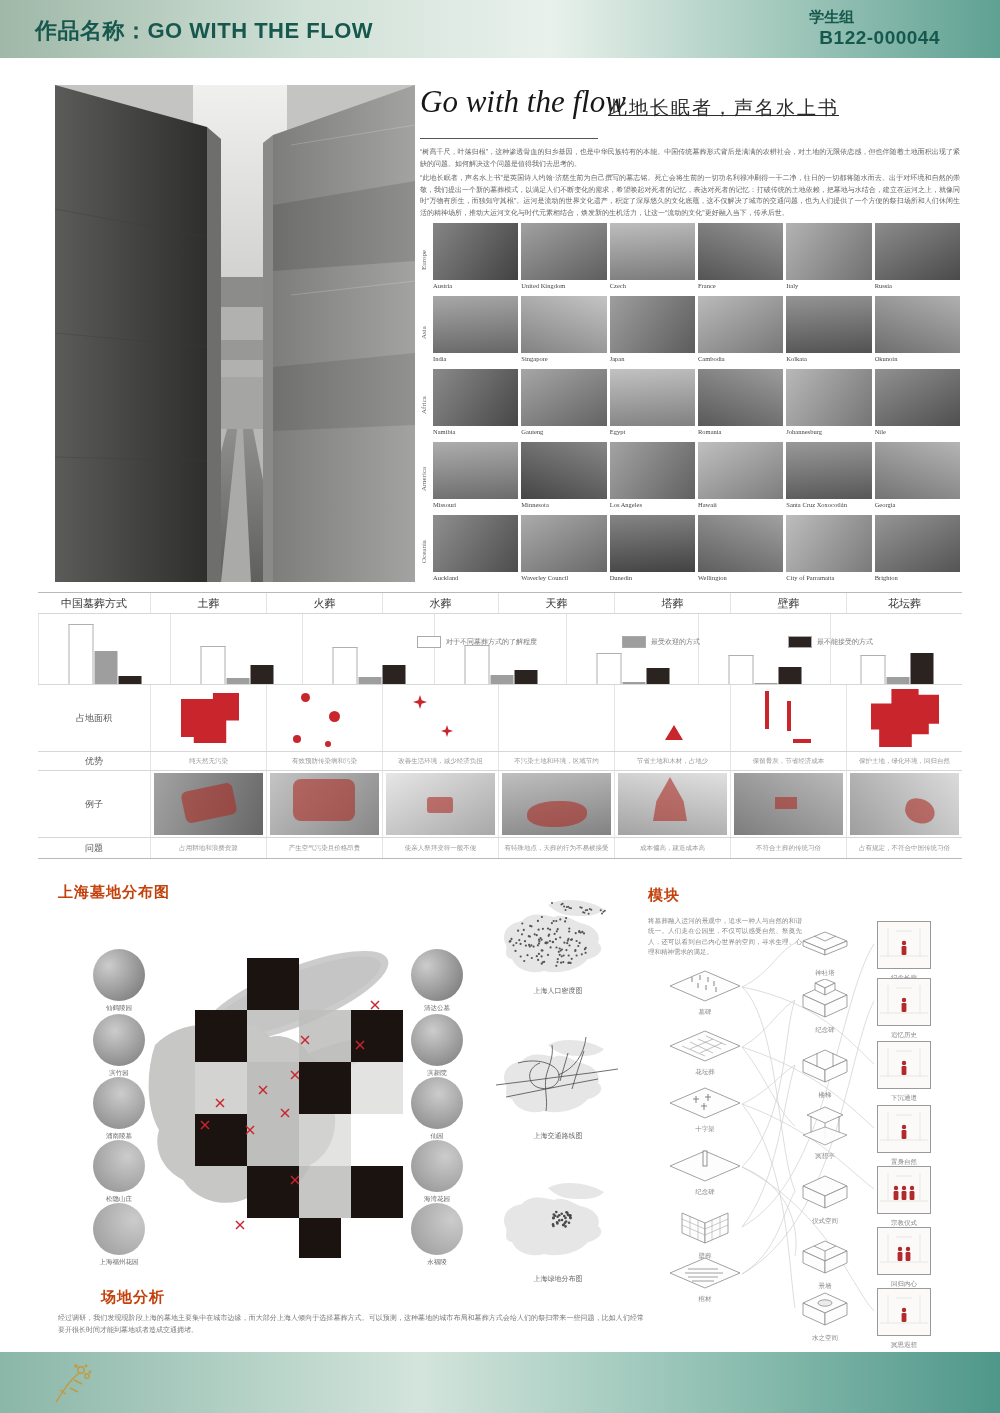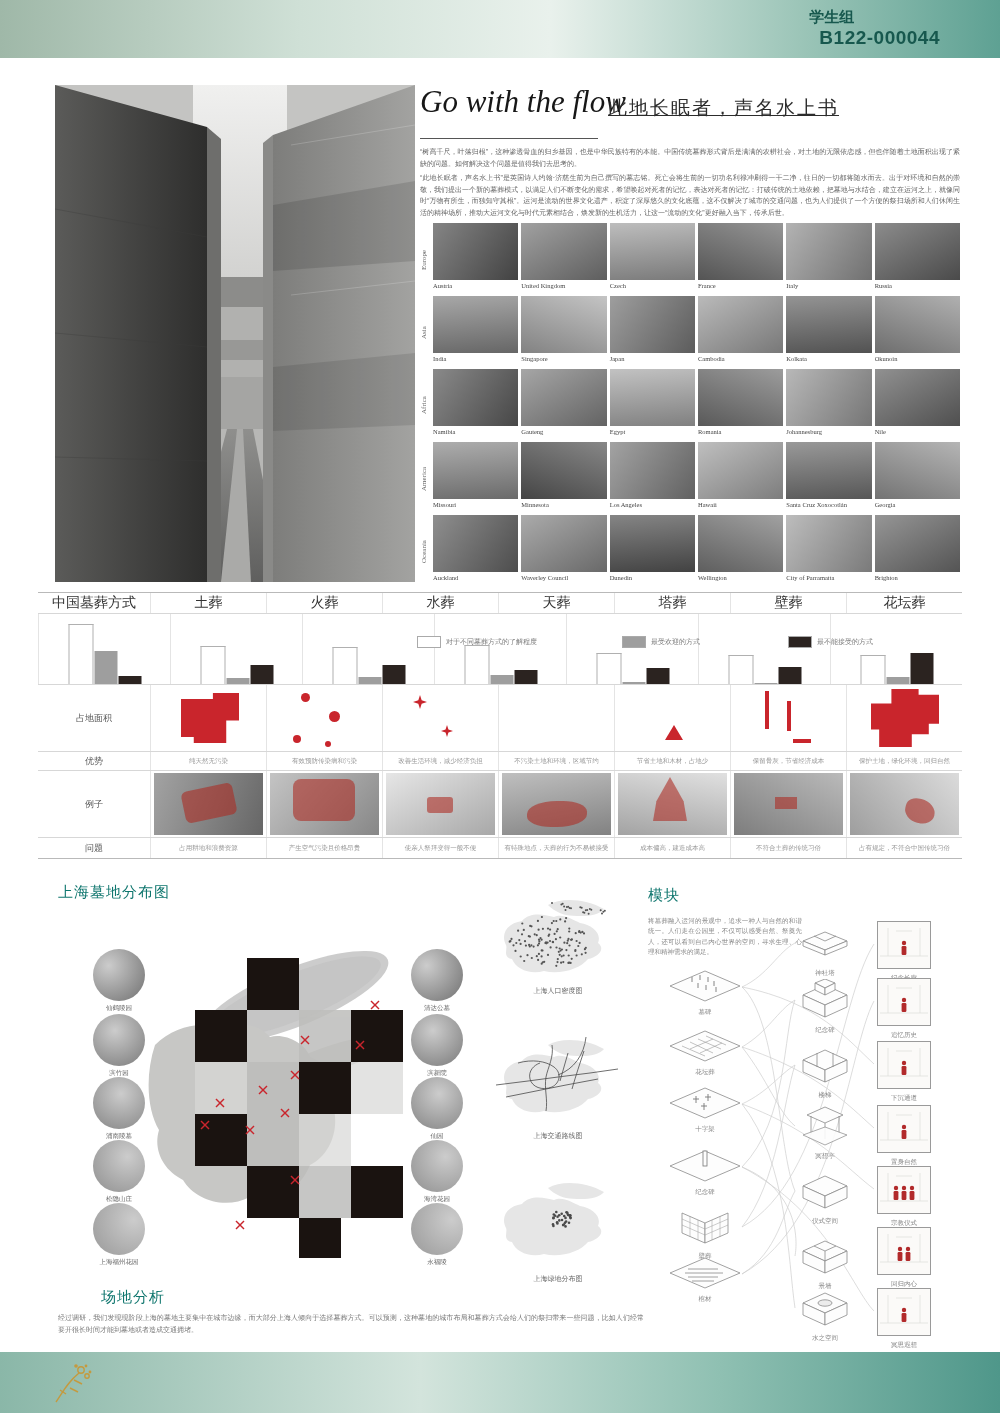--- a/index.html
+++ b/index.html
@@ -34,58 +34,61 @@
   .wg-photo{height:57px;width:100%;}
   .wg-label{font-family:"Liberation Serif",serif;font-size:6.5px;color:#444;padding-top:2px;}
   
   .btable{position:absolute;left:38px;top:592px;width:924px;border-top:1px solid #b9b9b9;
     border-bottom:1px solid #b9b9b9;}
   .trow{display:flex;border-top:1px solid #d7d7d7;position:relative;}
   .trow:first-child{border-top:none;}
   .tlabel{width:112px;display:flex;align-items:center;justify-content:center;
     font-size:9px;color:#555;text-align:center;}
   .tcell{flex:1;border-left:1px solid #e4e4e4;position:relative;overflow:hidden;}
-  .thead .tcell,.thead .tlabel{font-size:14px;color:#333;display:flex;align-items:center;justify-content:center;}
+  .thead .tcell,.thead .tlabel{font-size:11px;color:#333;display:flex;align-items:center;justify-content:center;}
   .r-head{height:20px;}
   .r-concept{height:70px;}
   .r-area{height:66px;}
   .r-adv{height:18px;}
   .r-ex{height:66px;}
   .r-prob{height:20px;}
   .bars{position:absolute;bottom:0;left:50%;transform:translateX(-50%);display:flex;align-items:flex-end;gap:1px;}
   .bar{width:23px;}
   .bar.know{background:#fff;border:1px solid #b0b0b0;border-bottom:none;}
   .bar.pop{background:#9e9e9e;}
   .bar.bad{background:#2b2320;}
   .legend{position:absolute;top:22px;display:flex;align-items:center;gap:5px;font-size:7px;color:#777;}
   .lg-box{width:22px;height:10px;border:1px solid #aaa;display:inline-block;}
   .small-txt{position:absolute;inset:0;display:flex;align-items:center;justify-content:center;
     font-size:6.5px;color:#999;text-align:center;padding:0 4px;}
   .ex-photo{position:absolute;left:3px;right:3px;top:2px;bottom:2px;}
   .ex-red{position:absolute;background:rgba(172,42,32,.58);}
   .shape{position:absolute;background:#c9252c;}
   
-  .sec-head{position:absolute;font-size:15px;font-weight:400;color:#0f766e;letter-spacing:1px;}
+  .sec-head{position:absolute;font-size:15px;font-weight:700;color:#c2410c;letter-spacing:1px;}
   .circle-item{position:absolute;width:56px;text-align:center;}
   .circle-ph{width:52px;height:52px;border-radius:50%;margin:0 auto;}
   .circle-lab{font-size:6.5px;color:#666;margin-top:3px;}
   .mini-label{position:absolute;left:488px;width:140px;text-align:center;font-size:7px;color:#666;}
   
   .modules{position:absolute;left:648px;top:880px;width:314px;height:470px;}
   .mod-intro{position:absolute;left:0;top:36px;width:154px;font-size:6.5px;line-height:1.6;color:#888;text-align:justify;}
   .mod-item{position:absolute;text-align:center;}
   .mod-lab{font-size:6.5px;color:#888;margin-top:1px;}
   .site-body{position:absolute;left:58px;top:1312px;width:586px;font-size:7px;line-height:1.7;color:#777;text-align:justify;}
 </style>
 </head>
 <body>
 
 <div class="poster">
 
   <div class="band-top">
+    <div class="head-title">
+      <span>作品名称：</span><span>GO WITH THE FLOW</span>
+    </div>
     <div class="head-group">
       <div class="g1">学生组</div>
       <div class="g2">B122-000044</div>
     </div>
   </div>
 
   <div class="hero-render">
     <svg width="360" height="497" viewBox="0 0 360 497">
       <defs>
         <linearGradient id="sky" x1="0" y1="0" x2="0" y2="1">

